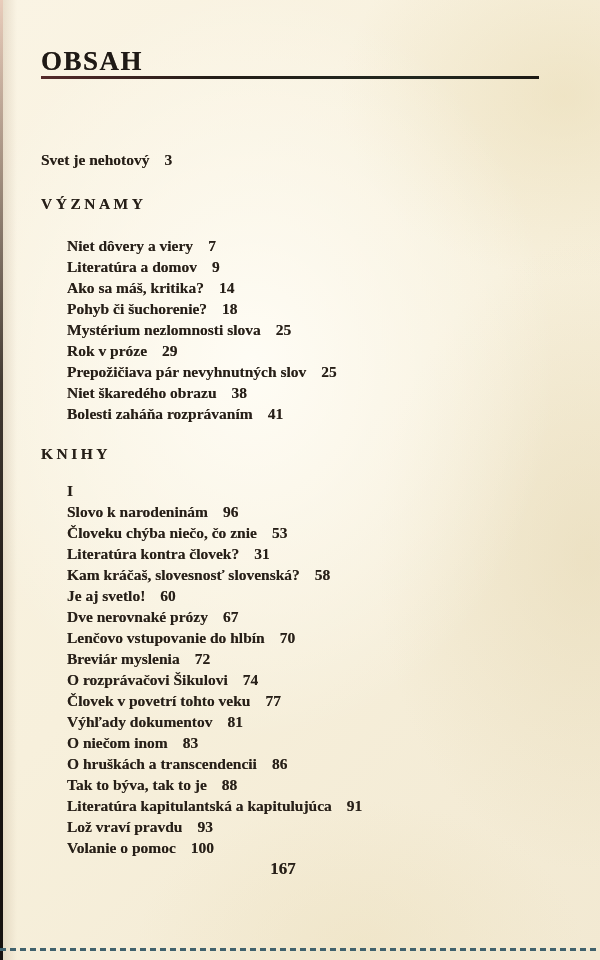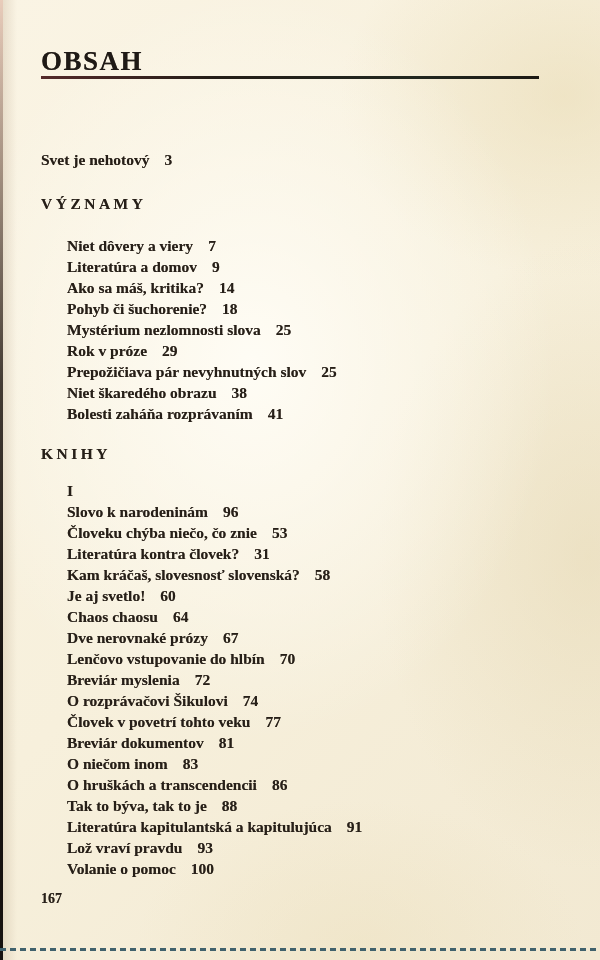--- a/index.html
+++ b/index.html
@@ -52,22 +52,22 @@
   .sec-header{
     font-size:15.5px;line-height:21px;letter-spacing:3.5px;
     text-shadow:0 0 0.5px rgba(40,25,15,0.55);
   }
   .sec-header.vyznamy{margin:23px 0 21px 0;}
   .sec-header.knihy{margin:19px 0 0 0;}
   .subheader{margin-top:16px;padding-left:26px;}
   .items .row{padding-left:26px;}
   .num{margin-left:15px;}
   .folio{
-    margin-top:9px;padding-right:15px;
-    text-align:left;font-size:14px;line-height:22px;
+    margin-top:0;padding-right:15px;
+    text-align:center;font-size:17px;line-height:22px;
     text-shadow:0 0 0.5px rgba(40,25,15,0.55);
   }
 </style>
 </head>
 <body>
 
 <div class="scan">
   <div class="page">
 
     <div class="title-wrap">
@@ -138,23 +138,20 @@
           </div>
 
           <div class="row">
             <span>Kam kráčaš, slovesnosť slovenská?</span><span class="num">58</span>
           </div>
 
           <div class="row">
             <span>Je aj svetlo!</span><span class="num">60</span>
           </div>
 
-          <div class="row">
-            <span>Chaos chaosu</span><span class="num">64</span>
-          </div>
 
           <div class="row">
             <span>Dve nerovnaké prózy</span><span class="num">67</span>
           </div>
 
           <div class="row">
             <span>Lenčovo vstupovanie do hlbín</span><span class="num">70</span>
           </div>
 
           <div class="row">
@@ -163,21 +160,21 @@
 
           <div class="row">
             <span>O rozprávačovi Šikulovi</span><span class="num">74</span>
           </div>
 
           <div class="row">
             <span>Človek v povetrí tohto veku</span><span class="num">77</span>
           </div>
 
           <div class="row">
-            <span>Breviár dokumentov</span><span class="num">81</span>
+            <span>Výhľady dokumentov</span><span class="num">81</span>
           </div>
 
           <div class="row">
             <span>O niečom inom</span><span class="num">83</span>
           </div>
 
           <div class="row">
             <span>O hruškách a transcendencii</span><span class="num">86</span>
           </div>
 

